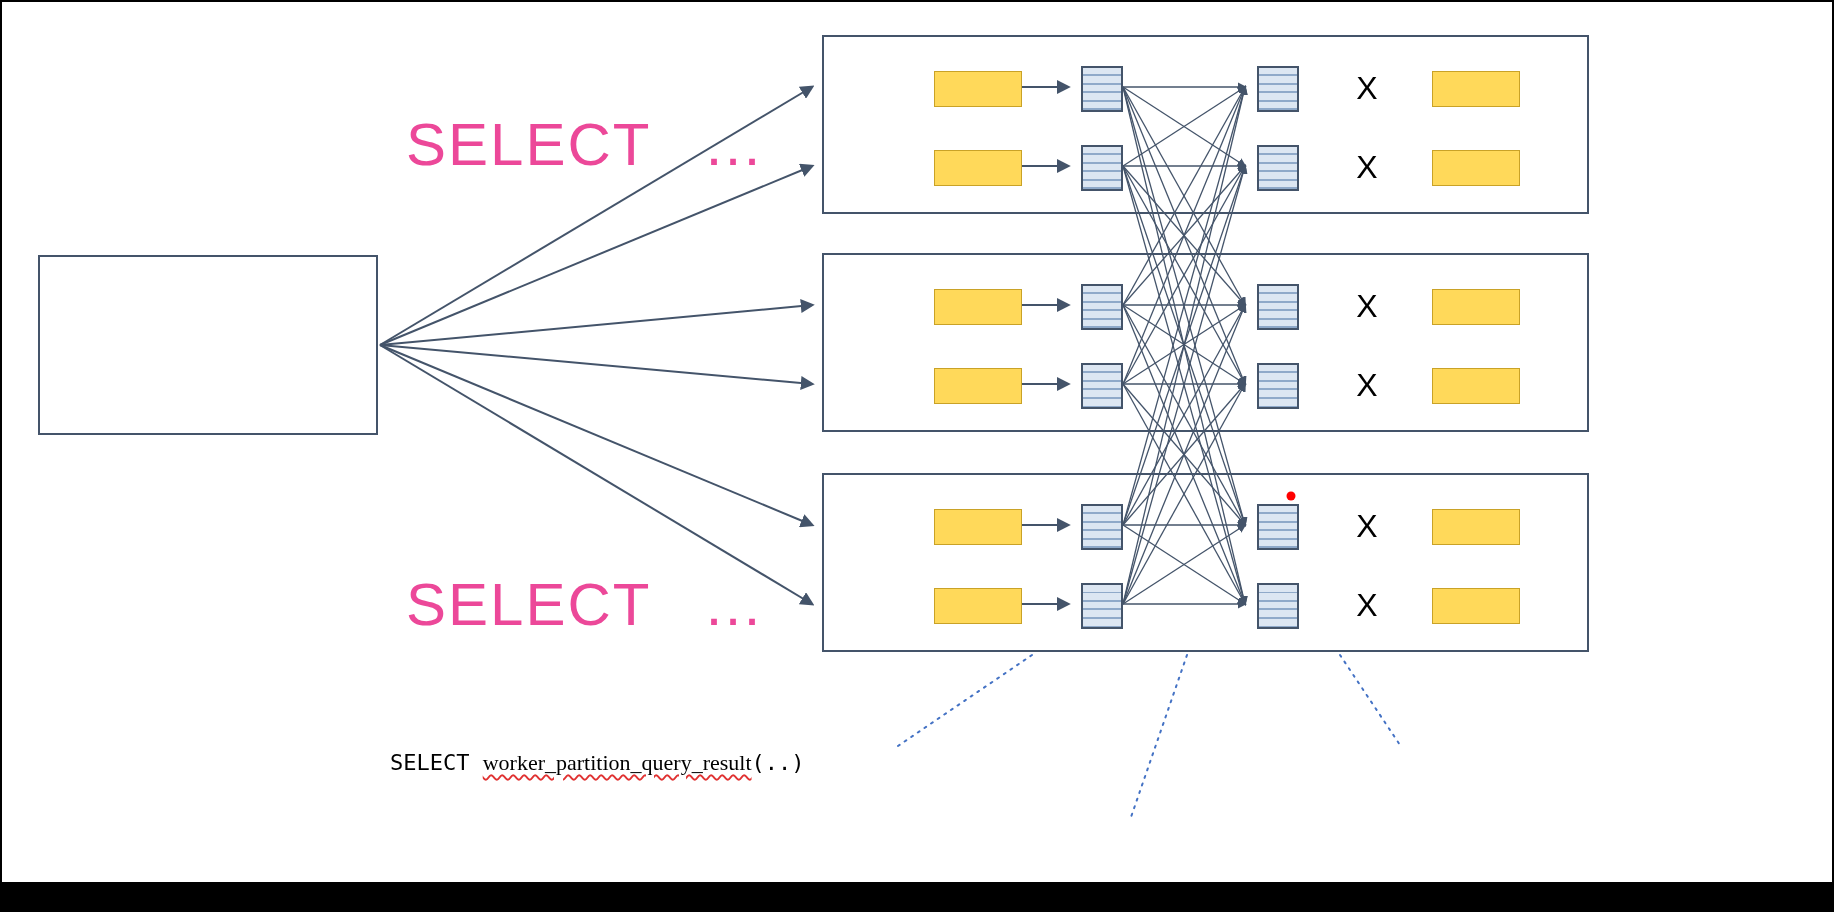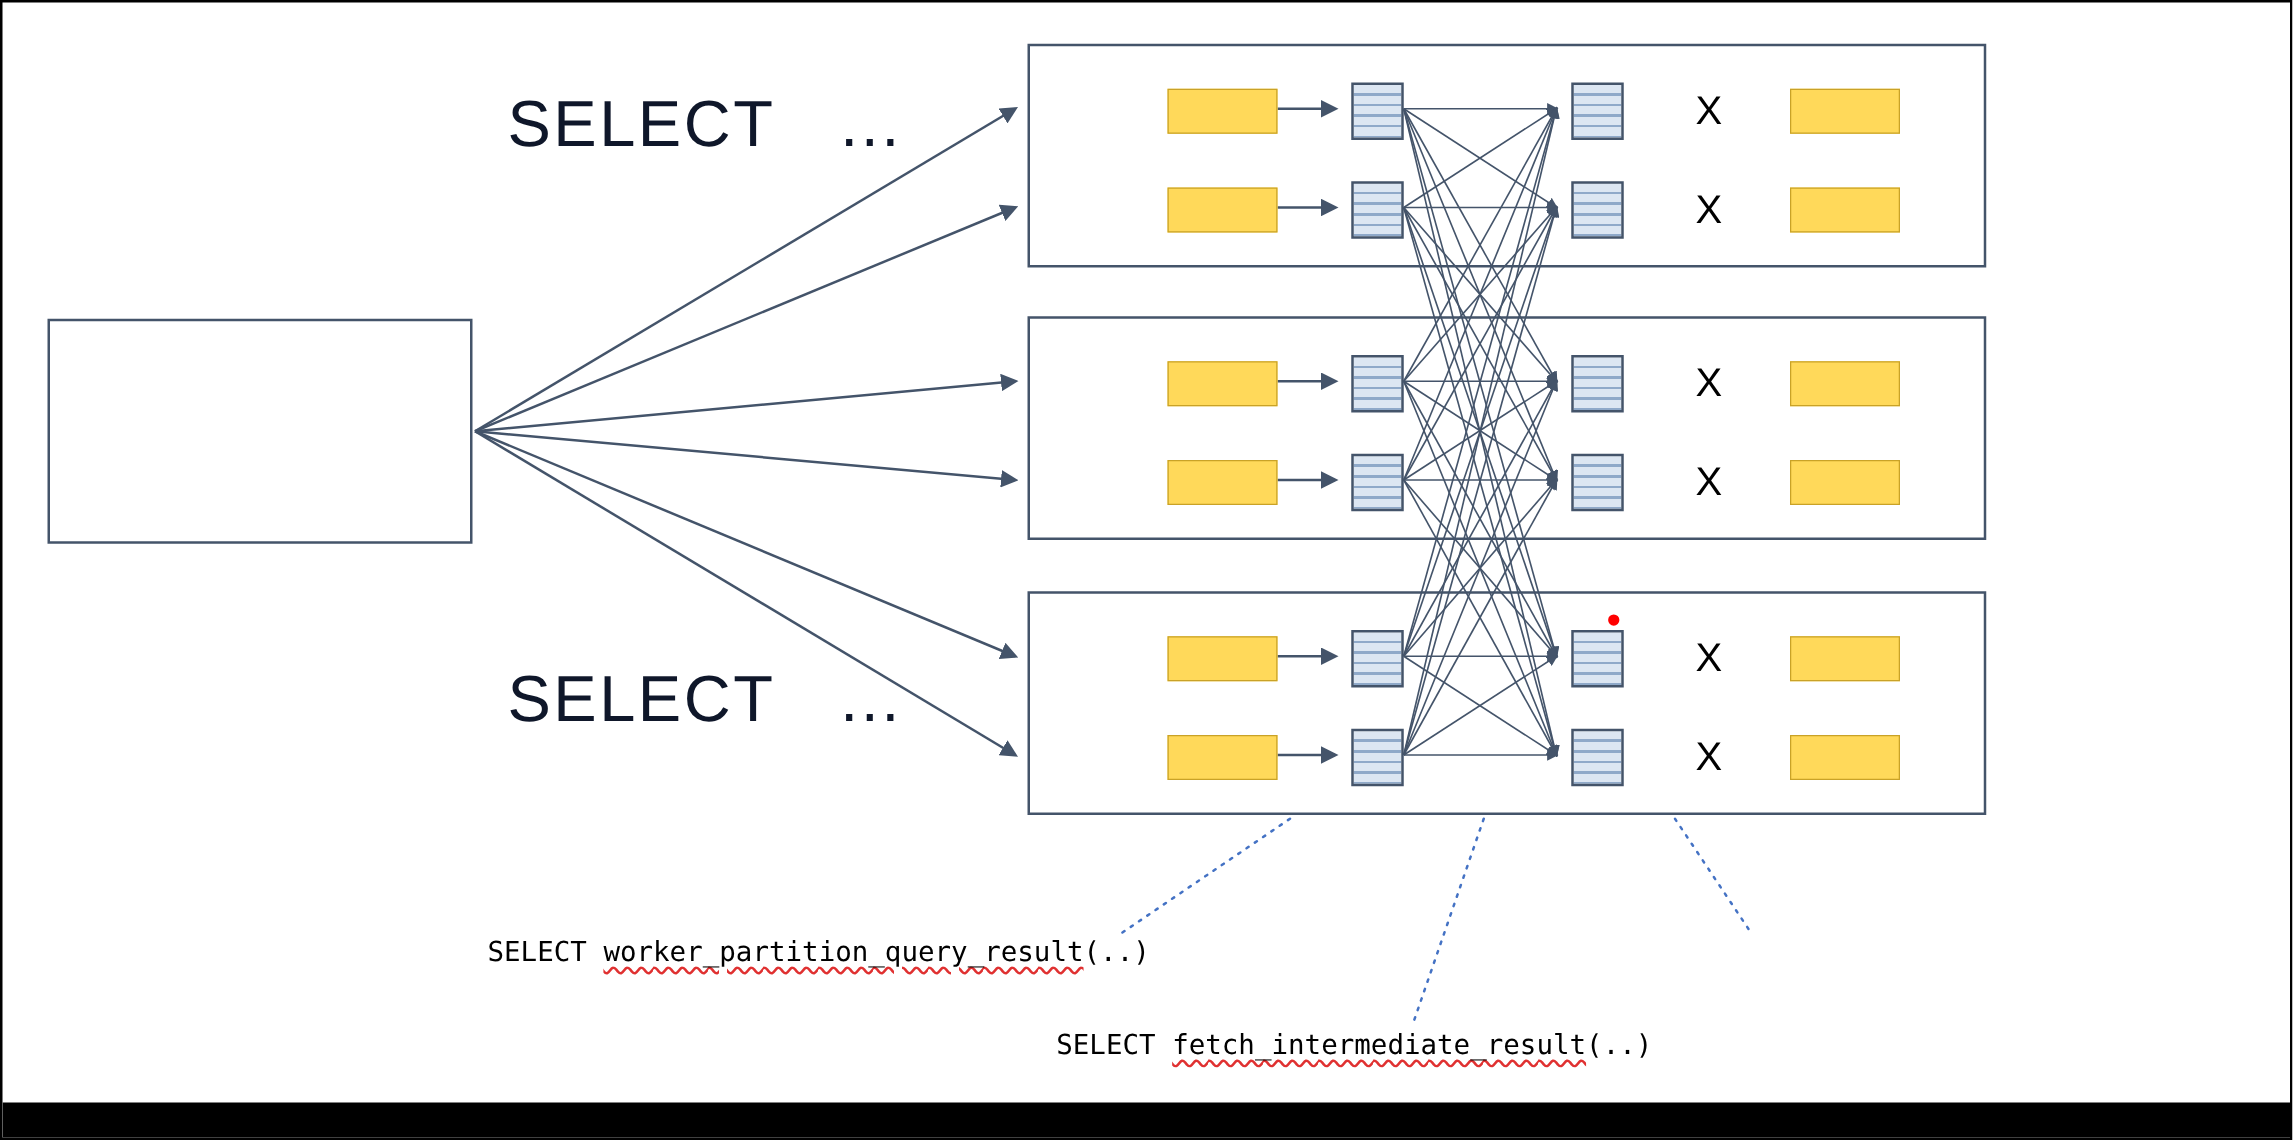--- a/index.html
+++ b/index.html
@@ -30,34 +30,35 @@
   .file.l { left:257px; } .file.r { left:433px; }
   .file.r1 { top:29px; } .file.r2 { top:108px; }
 
   .xmark {
     position:absolute; left:522px; width:42px; height:40px; z-index:3;
     text-align:center; font-size:32px; line-height:40px; color:#000; font-weight:500;
   }
   .xmark.r1 { top:31px; } .xmark.r2 { top:110px; }
 
   .select-label {
-    position:absolute; z-index:3; font-size:52px; color:#0f172a;
-    letter-spacing:2px; word-spacing:34px; white-space:pre;
+    position:absolute; z-index:3; font-size:60px; color:#ec4899;
+    letter-spacing:2px; word-spacing:34px; white-space:pre;margin-top:40px;
   }
   .select-top { left:404px; top:68px; }
   .select-bottom { left:404px; top:528px; }
 
   .code {
     position:absolute; z-index:3; font-family:"DejaVu Sans Mono", monospace;
     font-size:22px; color:#000; white-space:pre;
   }
   .code .fn {
     text-decoration-line:underline; text-decoration-style:wavy;
     text-decoration-color:#E03131; text-decoration-thickness:1.5px;
     text-underline-offset:4px;
+    font-family:Liberation Serif, serif;
   }
   .a1 { left:388px; top:748px; }
   .a2 { left:843px; top:822px; }
   .a3 { left:1232px; top:748px; }
 
   .bottombar { position:absolute; left:0; right:0; top:880px; height:32px; background:#000; z-index:4; }
 </style>
 </head>
 <body>
 
@@ -164,17 +165,16 @@
     <div class="shard r r1"></div>
     <div class="shard l r2"></div>
     <div class="file l r2"></div>
     <div class="file r r2"></div>
     <div class="xmark r2">X</div>
     <div class="shard r r2"></div>
   </div>
 
   <div class="code a1"><span>SELECT </span><span class="fn">worker_partition_query_result</span><span>(..)</span></div>
 
-  <div class="code a2"><span>SELECT </span><span class="fn">fetch_intermediate_result</span><span>(..)</span></div>
 
 
   <div class="bottombar"></div>
 </div>
 
 </body></html>

